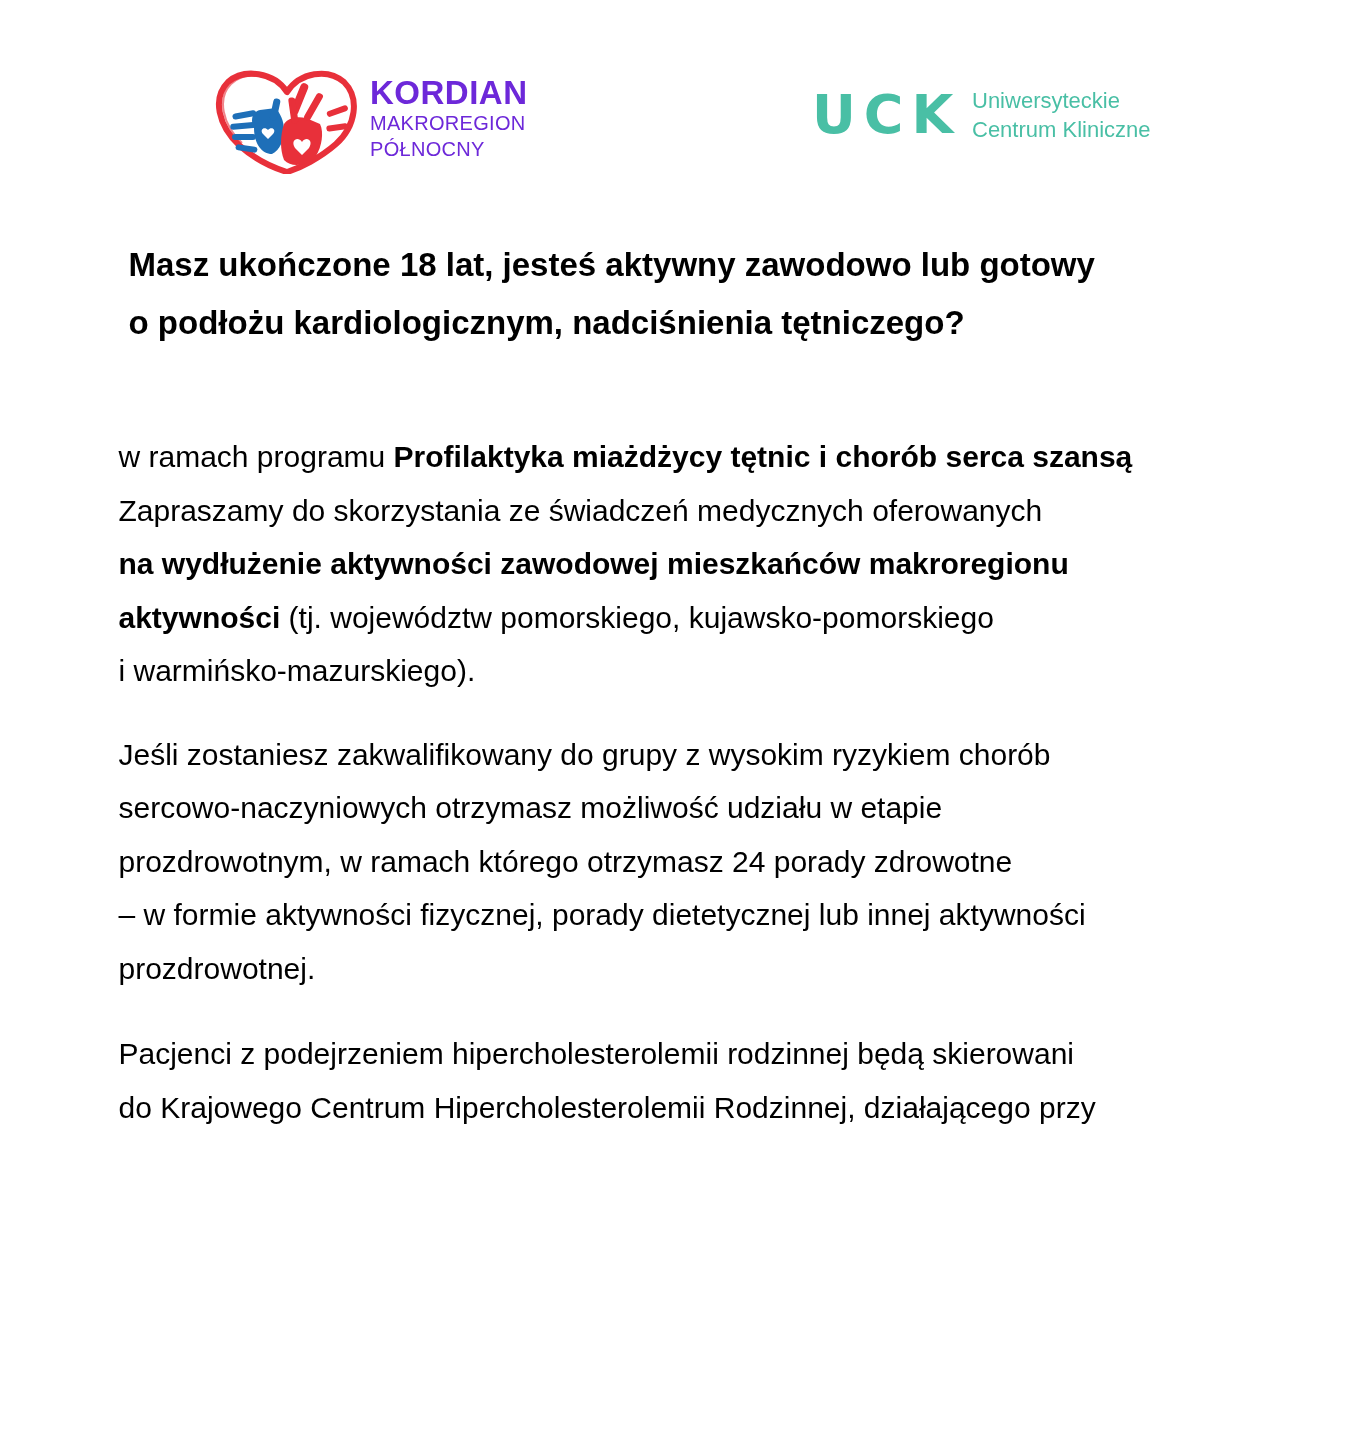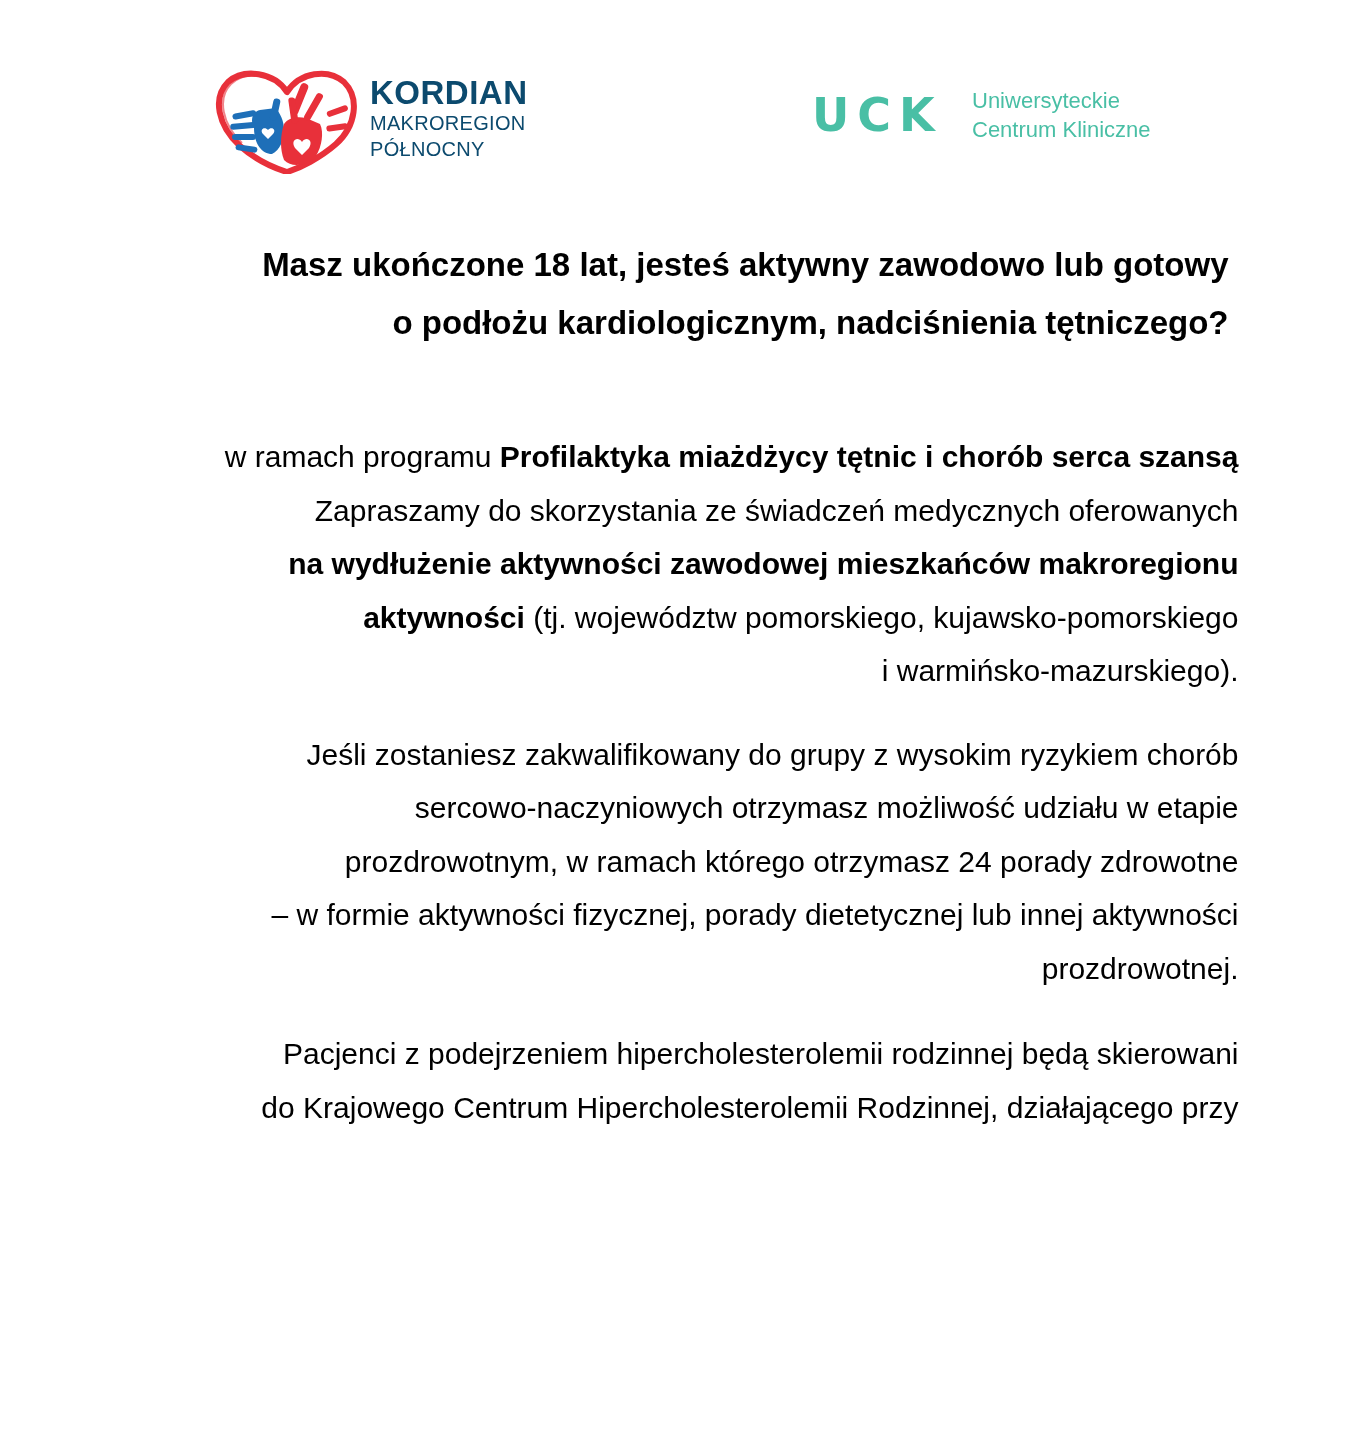--- a/index.html
+++ b/index.html
@@ -1,27 +1,27 @@
 <!DOCTYPE html>
 <html><head>
 <meta charset="utf-8">
 <style>
   html, body { margin: 0; padding: 0; background: #ffffff; }
   body { width: 1357px; height: 1443px; position: relative; overflow: hidden;
          font-family: "Liberation Sans", "DejaVu Sans", sans-serif; color: #000; }
   .logo-kordian { position: absolute; left: 214px; top: 68px; width: 330px; height: 110px; }
   .kordian-heart { position: absolute; left: 0; top: 0; width: 146px; height: 106px; }
-  .kordian-text { position: absolute; left: 156px; top: 8px; color: #0c4a6e; }
+  .kordian-text { position: absolute; left: 156px; top: 8px; color: #6d28d9; }
   .kordian-title { font-weight: bold; font-size: 33px; line-height: 34px; letter-spacing: 0.5px; }
   .kordian-sub { font-size: 20px; line-height: 26px; letter-spacing: 0.3px; }
   .logo-uck { position: absolute; left: 812px; top: 86px; height: 60px; color: #49bfa5; }
   .uck-mark { position: absolute; left: 0; top: 0; font-family: "DejaVu Sans", sans-serif; font-weight: bold;
-              font-size: 46px; line-height: 58px; letter-spacing: 8px; }
+              font-size: 54px; line-height: 58px; letter-spacing: 8px; }
   .uck-text { position: absolute; left: 160px; top: 0; font-size: 22px; line-height: 29px; white-space: nowrap; }
-  .content { position: absolute; left: 0; top: 236px; width: 1357px; text-align: right; }
+  .content { position: absolute; left: 0; top: 236px; width: 1357px; text-align: left; }
   .heading { font-family: "Liberation Sans", sans-serif; font-weight: bold; font-size: 33px;
              line-height: 58px; margin: 0 auto; width: 1100px; }
   .para { font-size: 30px; line-height: 53.5px; margin: 0 auto; width: 1120px; }
   .para b { font-weight: bold; }
   .p1 { margin-top: 78px; }
   .p2 { margin-top: 30px; }
   .p3 { margin-top: 32px; }
   .footer-note { font-weight: bold; font-size: 30px; line-height: 50px; text-decoration: underline;
                  margin: 80px auto 0; width: 1020px; }
   .line { display: block; }

